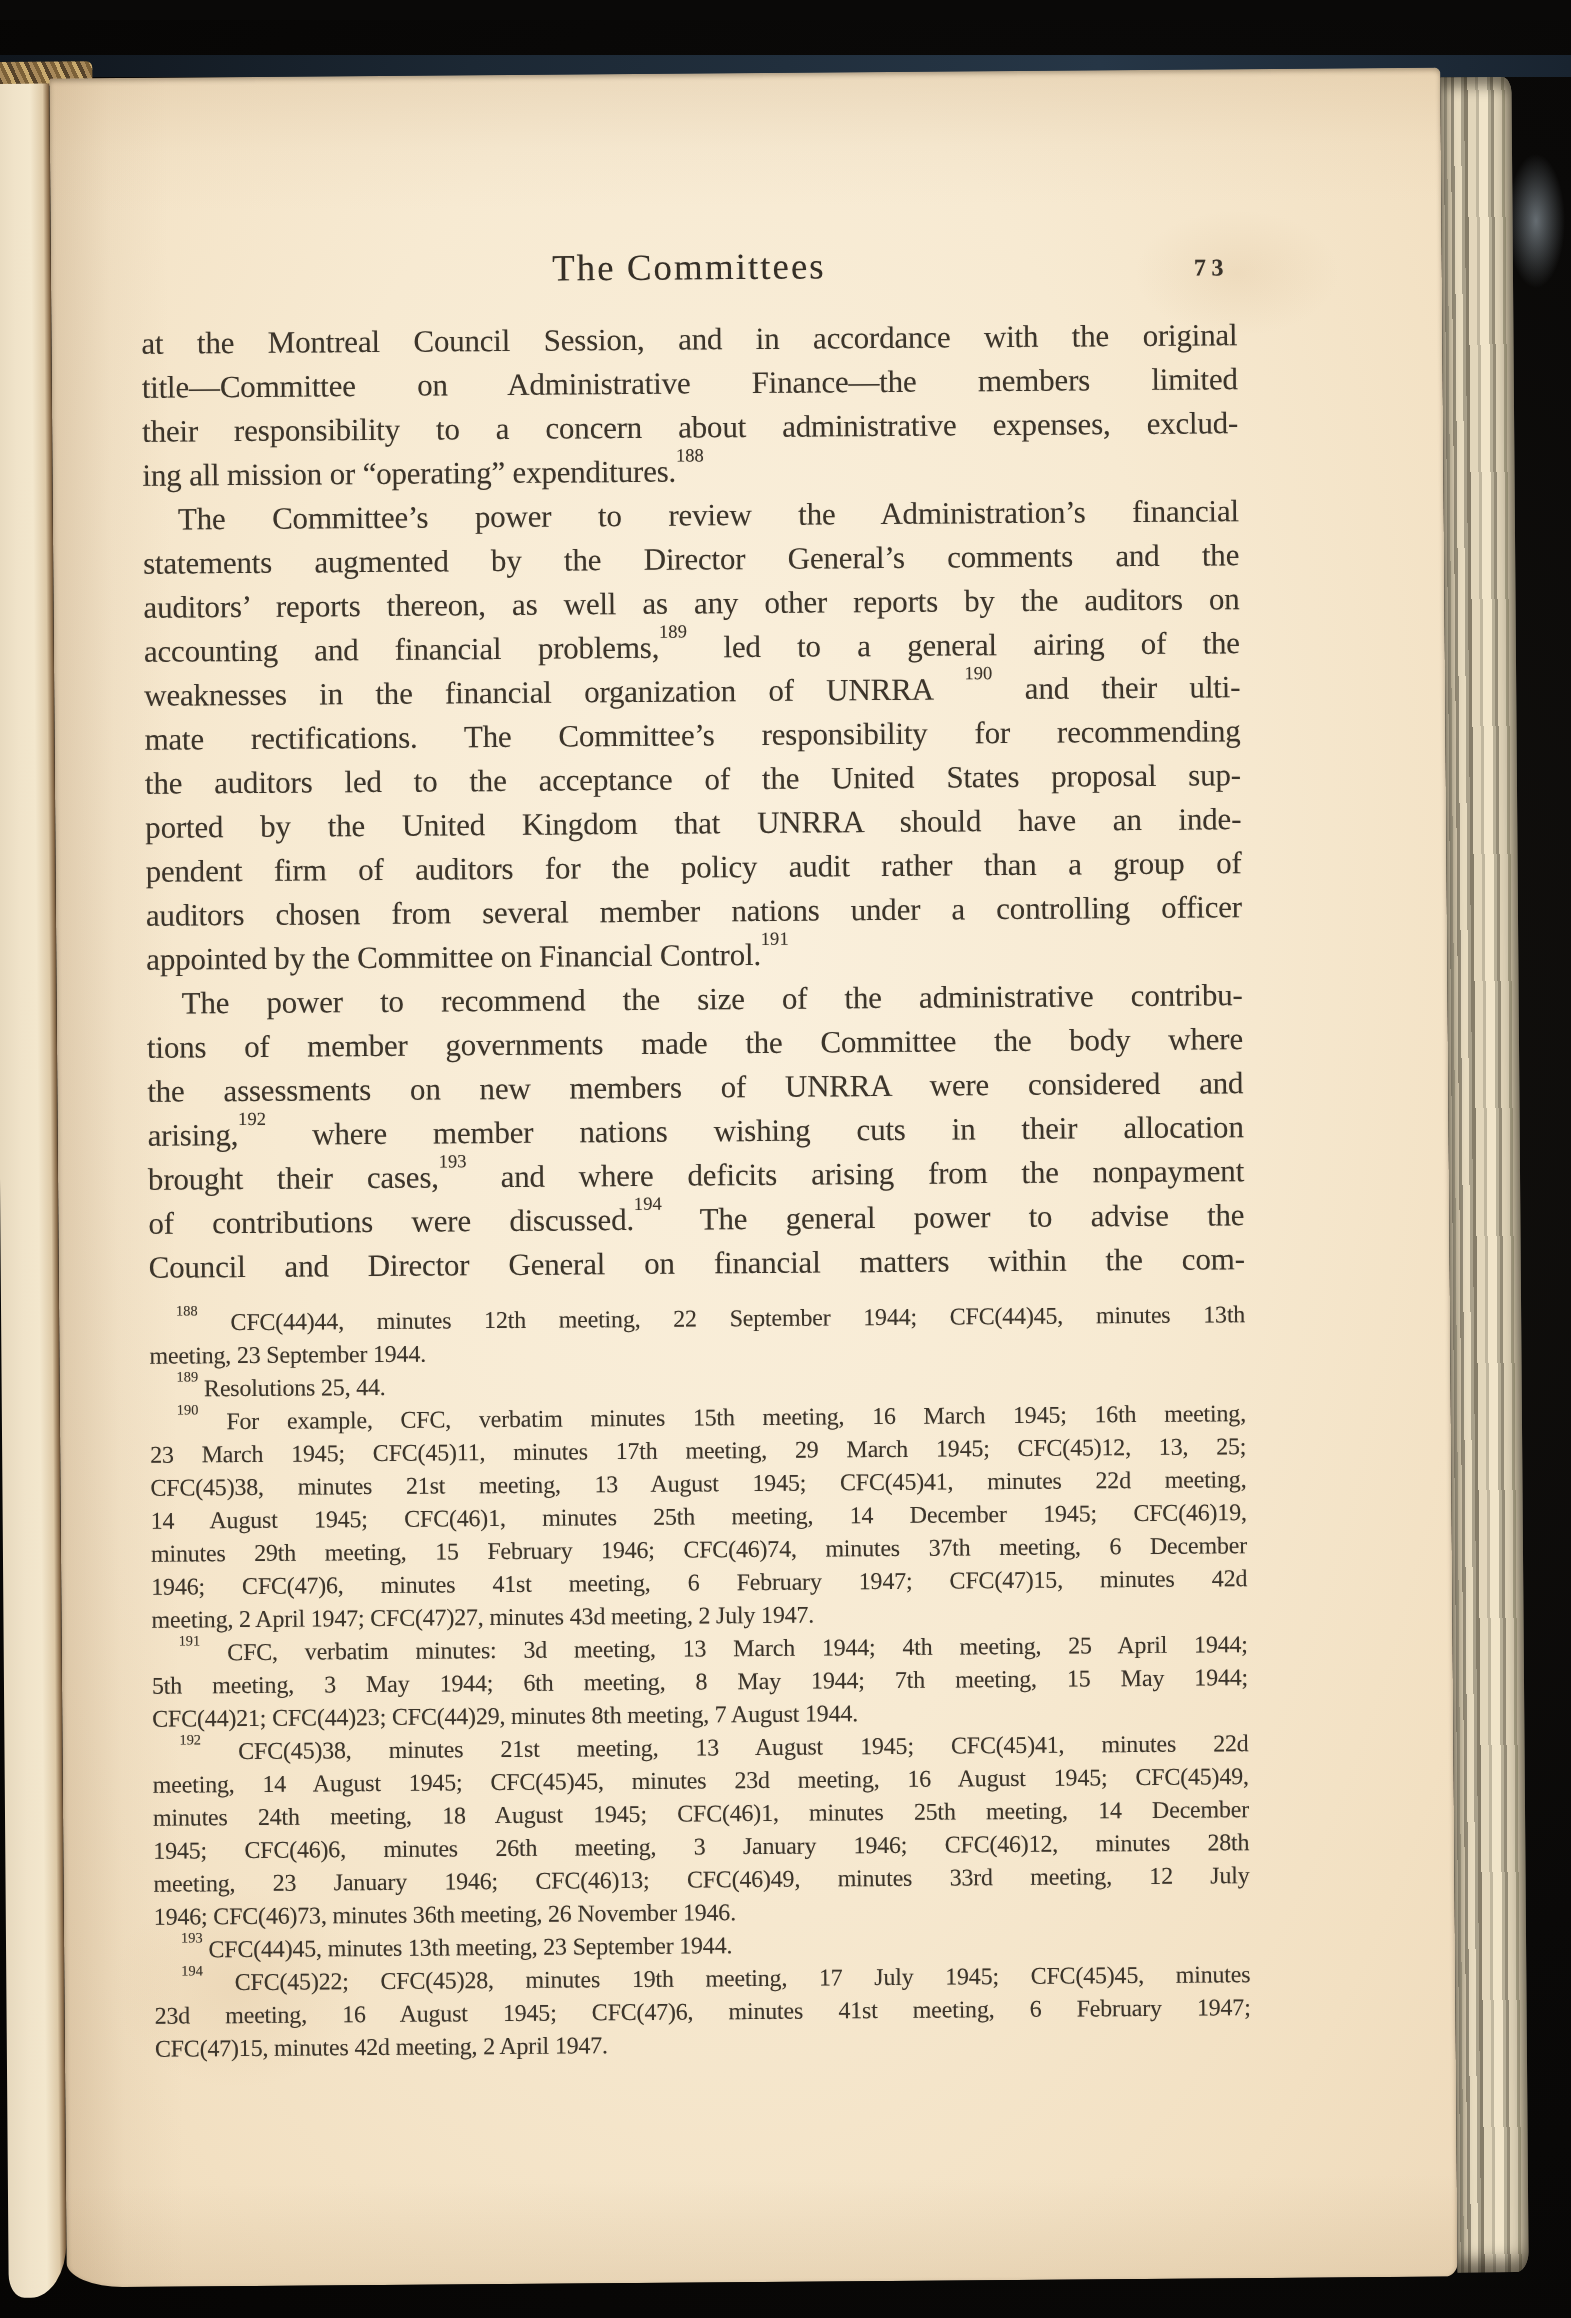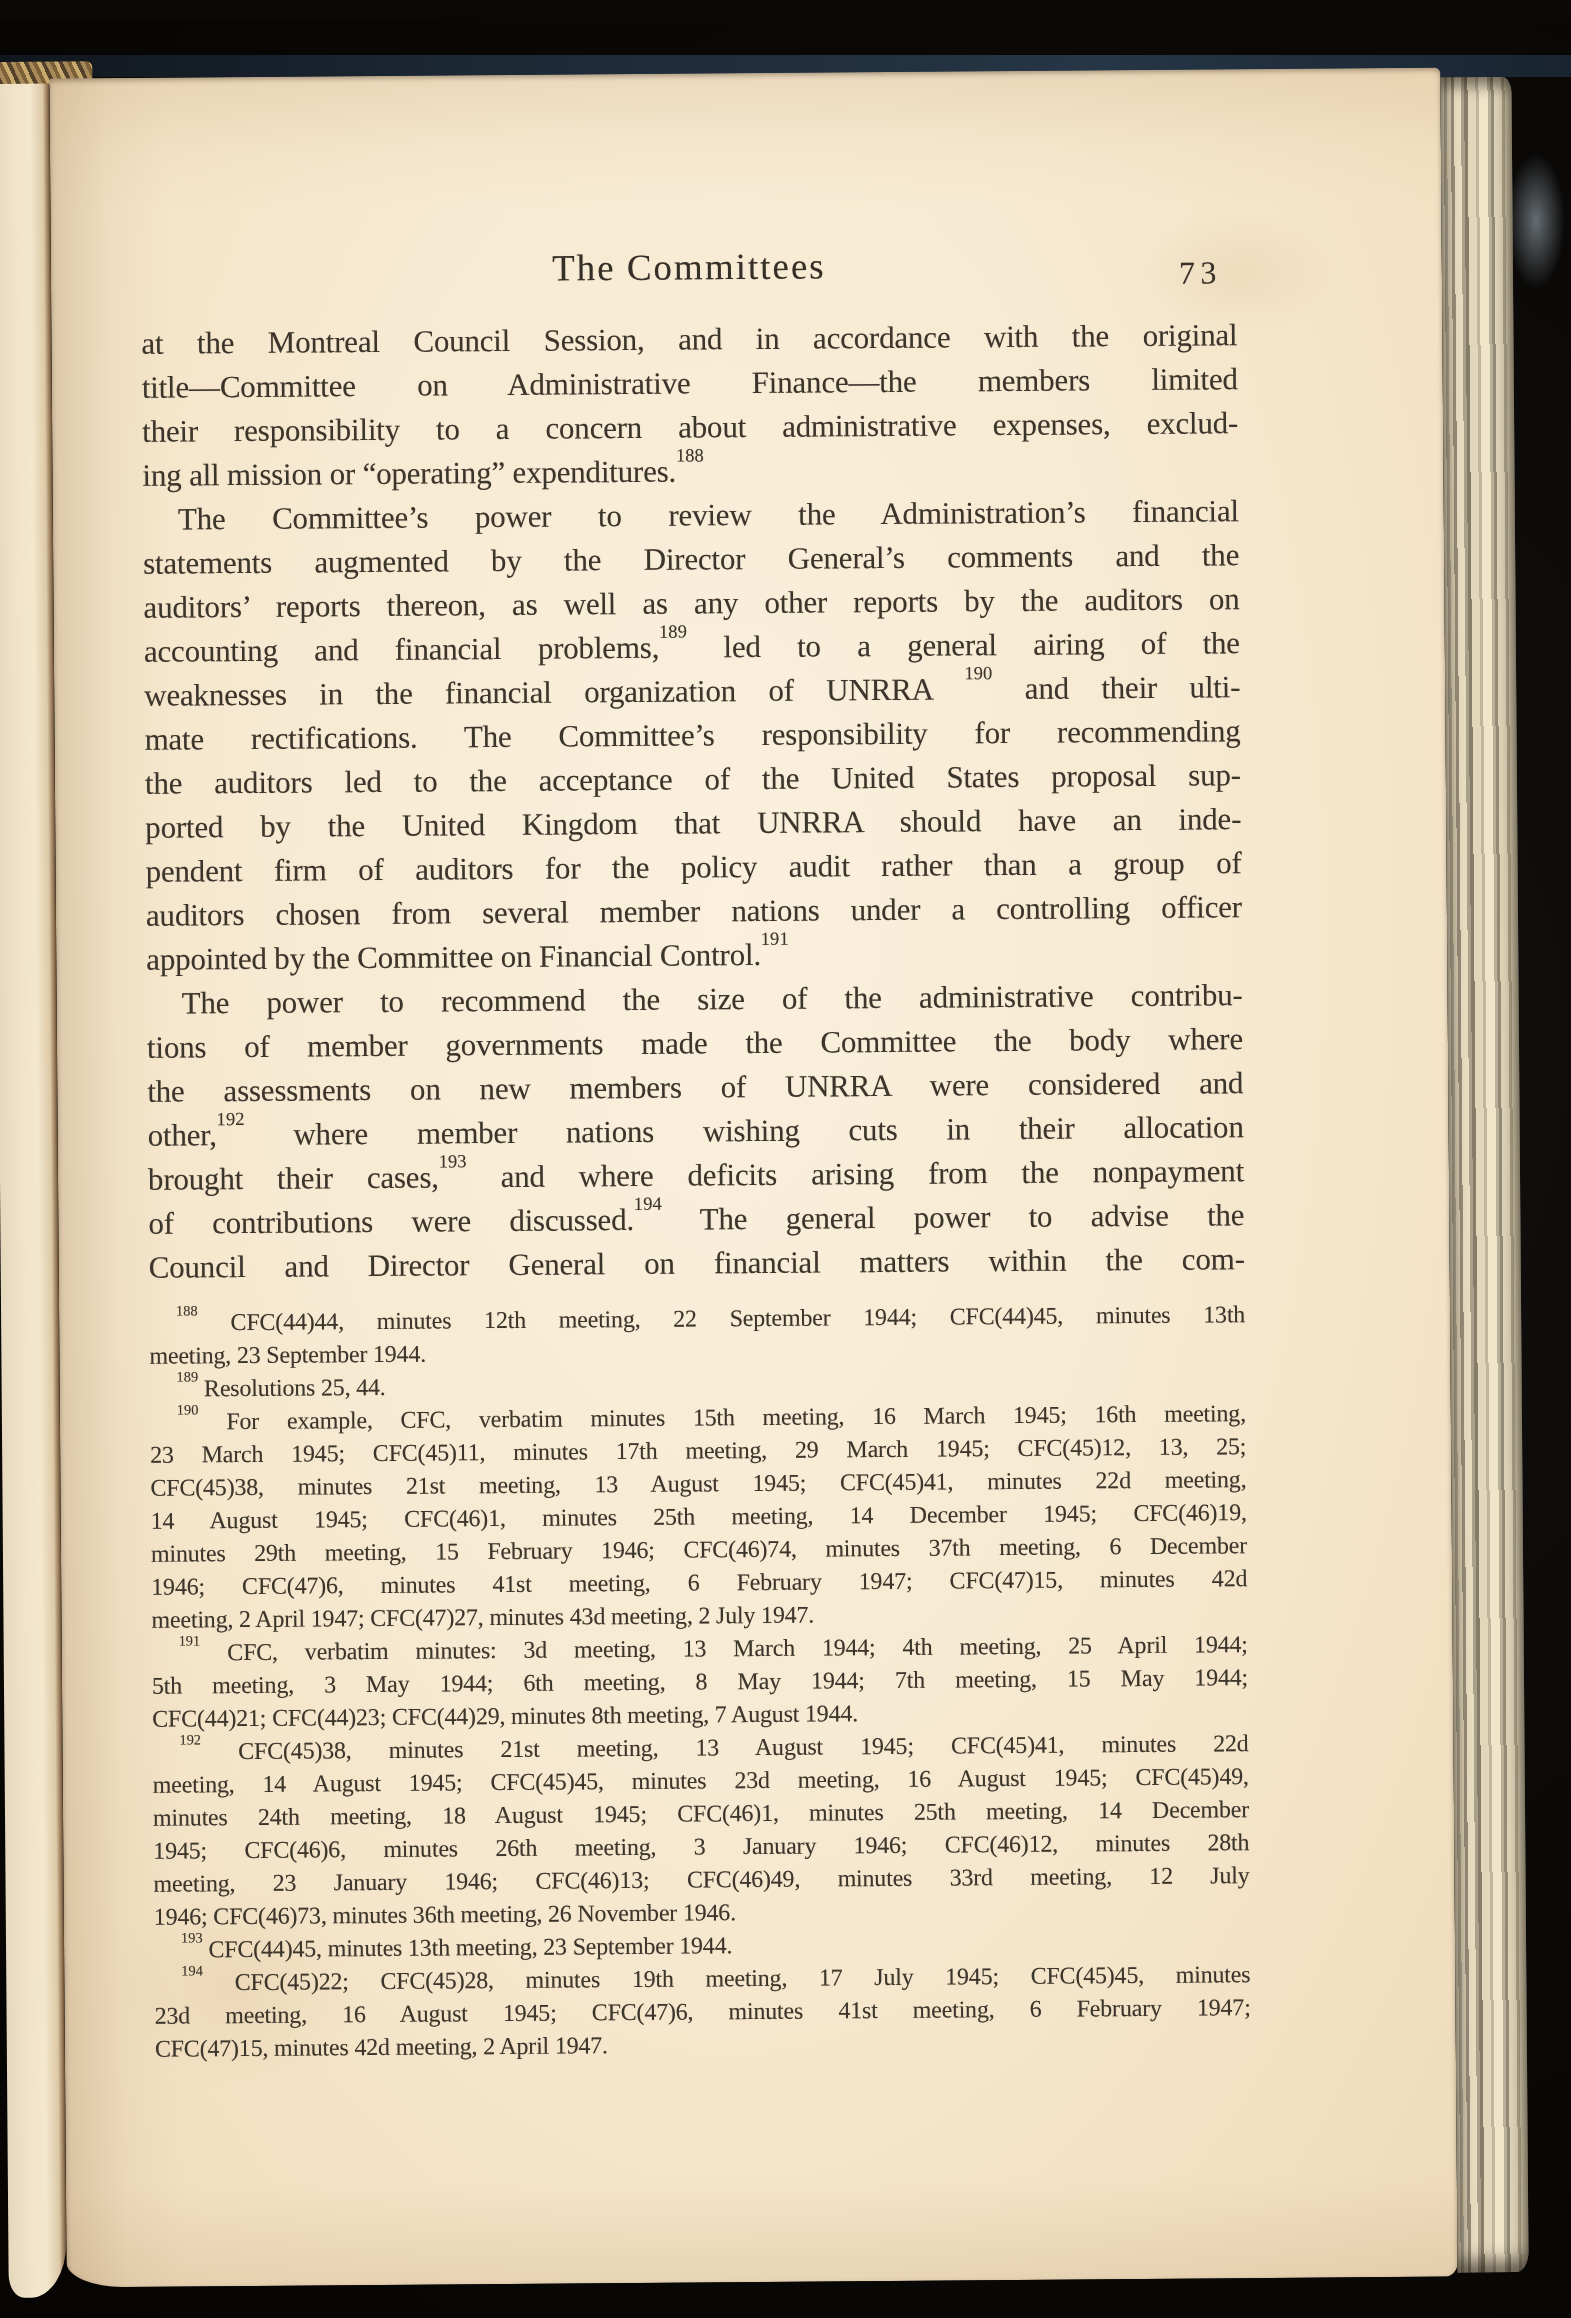--- a/index.html
+++ b/index.html
@@ -69,22 +69,22 @@
   .text-col {
     position: absolute; left: 90px; top: 172px; width: 1096px;
     color: #3c352b;
     text-shadow: 0 0 0.8px rgba(63,55,43,0.35);
   }
   .running-head { position: relative; height: 47px; margin-bottom: 25px; }
   .head-title {
     text-align: center; font-size: 37px; letter-spacing: 2px; color: #352f27;
   }
   .folio {
-    position: absolute; right: 15px; top: 12.6px;
-    font-size: 32px; letter-spacing: 5.5px; color: #3a332b;
+    position: absolute; right: 8px; top: 12.6px;
+    font-size: 24px; letter-spacing: 5.5px; color: #3a332b; font-weight: bold;
   }
   .body-text { font-size: 31px; letter-spacing: -0.2px; }
   .body-text .line { line-height: 44px; text-align: justify; text-align-last: justify; }
   .body-text .line.indent { text-indent: 35px; }
   .body-text .line.last { text-align-last: left; }
   .footnotes { margin-top: 17.3px; font-size: 24px; letter-spacing: -0.2px; }
   .footnotes .line { line-height: 33px; text-align: justify; text-align-last: justify; }
   .footnotes .line.indent { text-indent: 27px; }
   .footnotes .line.last { text-align-last: left; }
   .para { margin: 0; }
@@ -127,21 +127,21 @@
               <div class="line"><span>the auditors led to the acceptance of the United States proposal sup-</span></div>
               <div class="line"><span>ported by the United Kingdom that UNRRA should have an inde-</span></div>
               <div class="line"><span>pendent firm of auditors for the policy audit rather than a group of</span></div>
               <div class="line"><span>auditors chosen from several member nations under a controlling officer</span></div>
               <div class="line last"><span>appointed by the Committee on Financial Control.</span><sup>191</sup></div>
             </div>
             <div class="para">
               <div class="line indent"><span>The power to recommend the size of the administrative contribu-</span></div>
               <div class="line"><span>tions of member governments made the Committee the body where</span></div>
               <div class="line"><span>the assessments on new members of UNRRA were considered and</span></div>
-              <div class="line"><span>other,</span><sup>192</sup><span> where member nations wishing cuts in their allocation</span></div>
+              <div class="line"><span>arising,</span><sup>192</sup><span> where member nations wishing cuts in their allocation</span></div>
               <div class="line"><span>brought their cases,</span><sup>193</sup><span> and where deficits arising from the nonpayment</span></div>
               <div class="line"><span>of contributions were discussed.</span><sup>194</sup><span> The general power to advise the</span></div>
               <div class="line"><span>Council and Director General on financial matters within the com-</span></div>
             </div>
           </div>
         <div class="footnotes">
             <div class="para">
               <div class="line indent"><sup>188</sup><span> CFC(44)44, minutes 12th meeting, 22 September 1944; CFC(44)45, minutes 13th</span></div>
               <div class="line last"><span>meeting, 23 September 1944.</span></div>
             </div>

